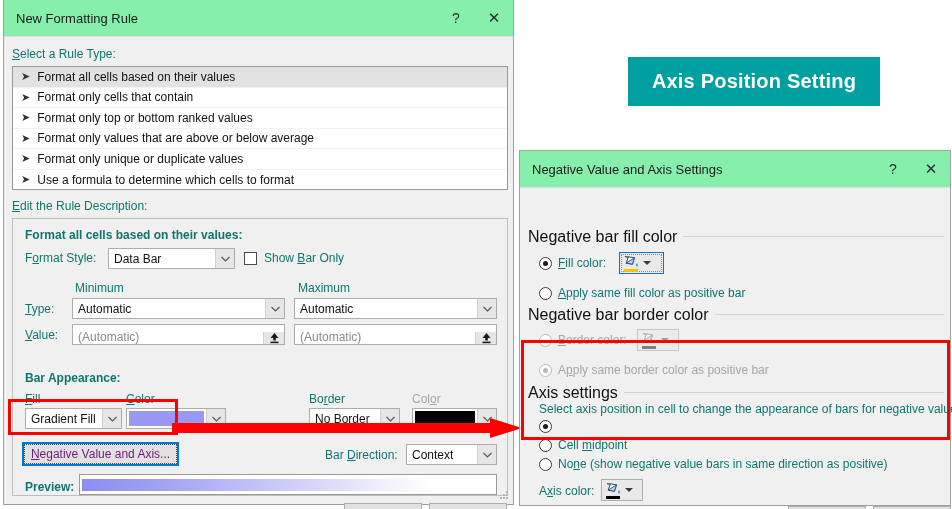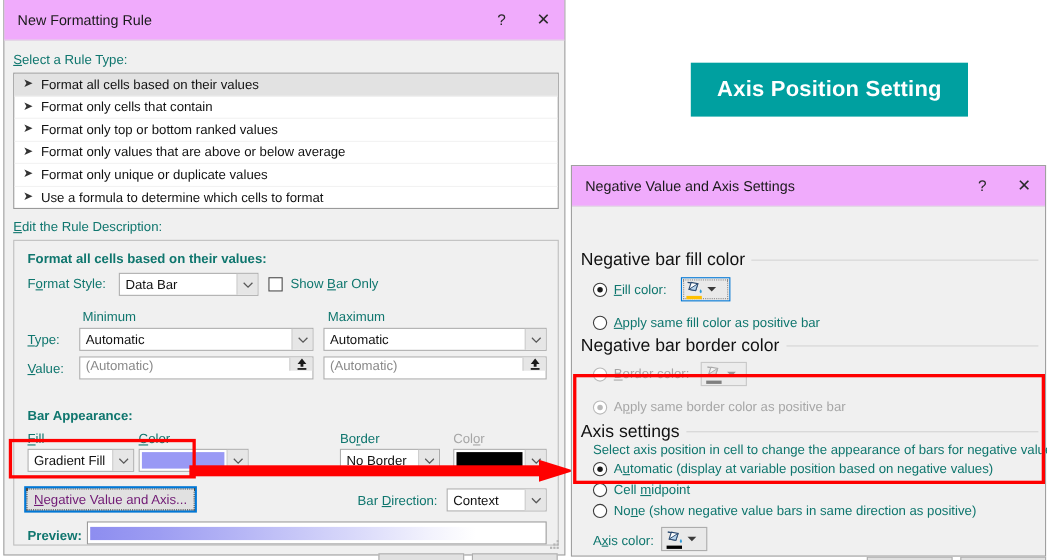--- a/index.html
+++ b/index.html
@@ -17,21 +17,21 @@
 
   
   .dialog{
     position:absolute;
     background:#f0f0f0;
     border:1px solid #a0a0a0;
     box-sizing:border-box;
   }
   .titlebar{
     height:37px;
-    background:#f0abfc;
+    background:#86efac;
     border-bottom:1px solid #e0e0e0;
     display:flex;align-items:center;
     box-sizing:border-box;
   }
   .titlebar .tb-title{
     flex:1;
     padding-left:12px;
     font-size:13px;
     color:#1a1a1a;
     white-space:nowrap;
@@ -97,21 +97,21 @@
   }
   .combo .arrow{
     width:18px;
     background:#e6e6e6;
     border-left:1px solid #cfcfcf;
     display:flex;align-items:center;justify-content:center;
   }
 
   
   .tinput{
-    display:inline-flex;align-items:flex-start;
+    display:inline-flex;align-items:flex-end;
     border:1px solid #adadad;
     background:#ffffff;
     height:21px;
     box-sizing:border-box;
   }
   .tinput .val{
     flex:1;display:flex;align-items:center;
     padding-left:5px;font-size:12px;color:#8a8a8a;
     white-space:nowrap;overflow:hidden;
   }
@@ -503,21 +503,20 @@
     <div class="lbl dis-txt" style="position:absolute;left:38px;top:175px;text-align:center;">A<span class="u">p</span>ply same border color as positive bar</div>
 
     <div class="grp" style="left:8px;top:196px;width:416px;height:14px;">
       <div class="line"></div>
       <span class="cap">Axis settings</span>
     </div>
 
     <div class="lbl" style="position:absolute;left:19px;top:214px;">Select axis position in cell to change the appearance of bars for negative values</div>
 
     <div class="radio on" style="position:absolute;left:19px;top:232px;"></div>
-    <div class="lbl" style="position:absolute;left:38px;top:231px;">A<span class="u">u</span>tomatic (display at variable position based on negative values)</div>
 
     <div class="radio" style="position:absolute;left:19px;top:251px;"></div>
     <div class="lbl" style="position:absolute;left:38px;top:250px;">Cell <span class="u">m</span>idpoint</div>
 
     <div class="radio" style="position:absolute;left:19px;top:270px;"></div>
     <div class="lbl" style="position:absolute;left:38px;top:269px;">No<span class="u">n</span>e (show negative value bars in same direction as positive)</div>
 
     <div class="lbl" style="position:absolute;left:19px;top:296px;">A<span class="u">x</span>is color:</div>
     <div class="pbtn" style="position:absolute;left:81px;top:291px;width:42px;">
       <span class="bucket">

